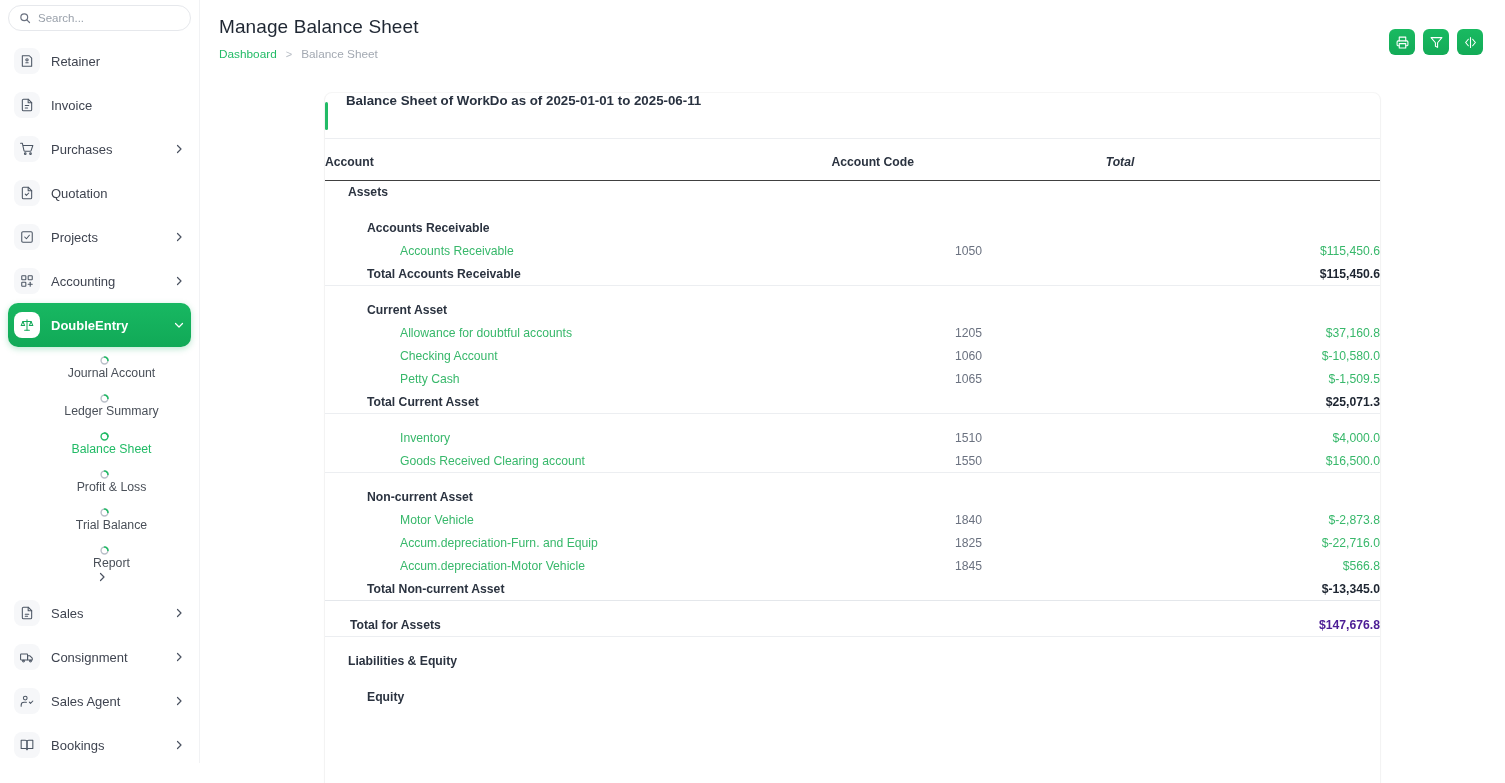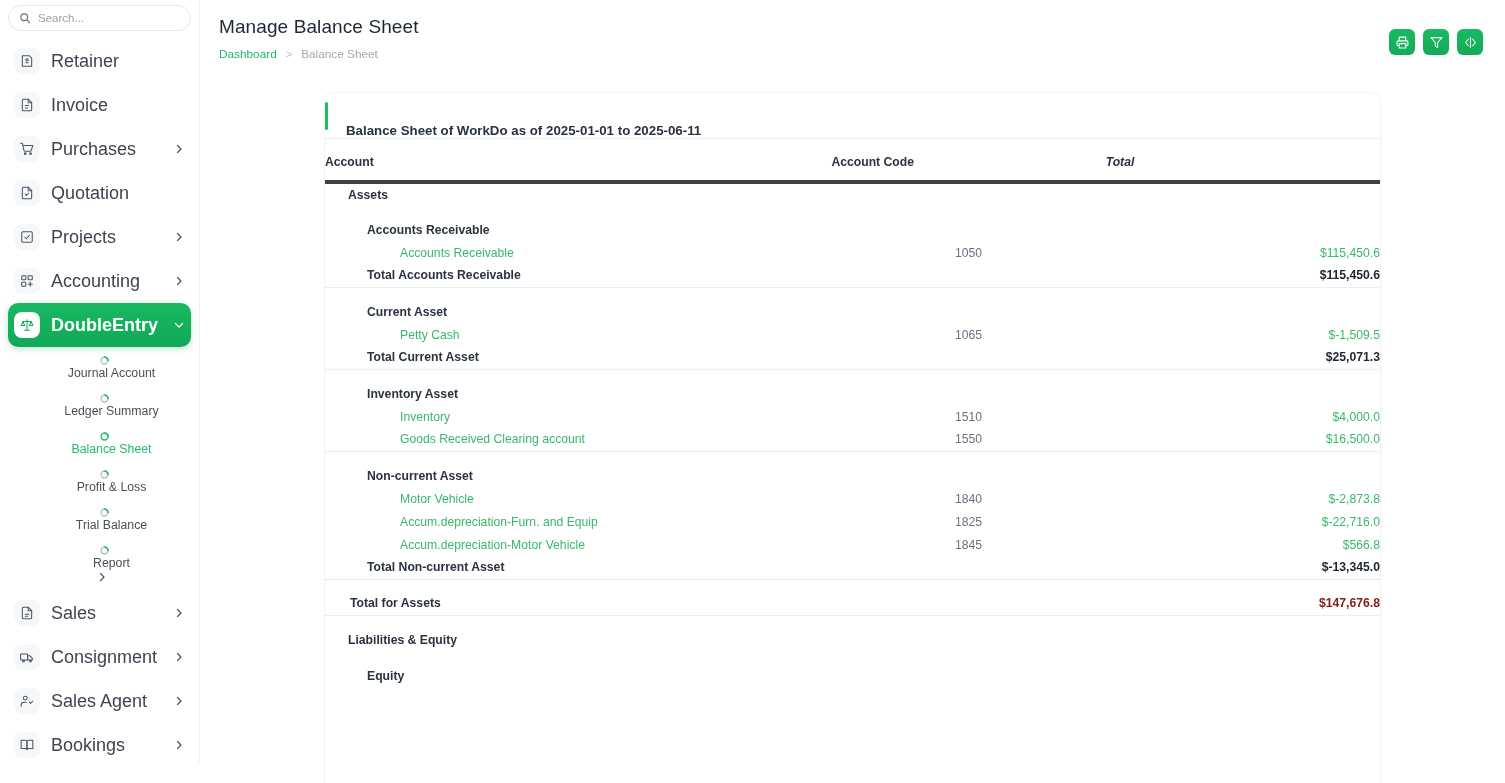--- a/index.html
+++ b/index.html
@@ -49,21 +49,21 @@
   }
   .nav-item .ico-box {
     width: 26px; height: 26px; border-radius: 8px;
     background: #f6f7f9;
     display: flex; align-items: center; justify-content: center;
     flex: 0 0 auto;
     color: #4b5563;
   }
   .nav-item .ico-box svg { width: 14px; height: 14px; display:block; }
   .nav-label {
-    font-size: 18px; color: #3f4450; margin-left: 11px;
+    font-size: 13px; color: #3f4450; margin-left: 11px;
     flex: 1 1 auto; white-space: nowrap;
   }
   .chev { width: 12px; height: 12px; color: #4a5260; flex: 0 0 auto; display:flex; }
   .chev svg { width: 12px; height: 12px; }
 
   .nav-item.active {
     background: #18b85f;
     background: linear-gradient(180deg,#18b862 0%,#11a957 100%);
     box-shadow: 0 2px 6px rgba(16,168,88,0.28);
   }
@@ -128,41 +128,41 @@
   
   .card {
     position: absolute; left: 125px; top: 93px;
     width: 1055px;
     min-height: 700px;
     background: #ffffff;
     border-radius: 7px;
     box-shadow: 0 1px 3px rgba(20,25,35,0.055), 0 0 0 1px rgba(20,25,35,0.035);
   }
   .card-head {
-    height: 46px; display: flex; align-items: flex-end;
+    height: 46px; display: flex; align-items: flex-start;
     padding-left: 21px;
     border-bottom: 1px solid #eceef1;
     position: relative;
   }
   .card-accent {
     position: absolute; left: 0; top: 9px;
     width: 3px; height: 28px;
     background: #22bb66; border-radius: 2px;
   }
   .card-title { font-size: 13.3px; color: #293240; font-weight: bold; }
 
   table.bs { width: 100%; border-collapse: collapse; table-layout: fixed; }
   table.bs col.c-acct { width: 48%; }
   table.bs col.c-code { width: 26%; }
   table.bs col.c-total { width: 26%; }
 
   table.bs th {
     font-size: 12.2px; color: #2b3340; font-weight: bold;
     padding: 16px 0 11px 0;
-    border-bottom: 4px solid #404040;
+    border-bottom: 1px solid #404040;
     text-align: left;
   }
   th.th-acct { padding-left: 21px; }
   th.th-code { text-align: right; padding-right: 0; }
   th.th-total { text-align: right; padding-right: 21px; font-style: italic; }
 
   table.bs td { font-size: 12.2px; padding: 0; vertical-align: middle; }
   tr.row { height: 23px; }
 
   td.c1 { padding-left: 21px; }
@@ -170,21 +170,21 @@
   td.c3 { text-align: right; padding-right: 21px; }
 
   
   tr.lvl-top td.c1 { font-weight: bold; color: #2b3340; padding-left: 23px; }
   tr.lvl-group td.c1 { font-weight: bold; color: #2b3340; padding-left: 42px; }
   tr.lvl-leaf td.c1 { padding-left: 75px; color: #38b86b; cursor: pointer; }
   tr.lvl-leaf td.c3 { color: #38b86b; }
   tr.lvl-subtotal td.c1 { font-weight: bold; color: #2b3340; padding-left: 42px; }
   tr.lvl-subtotal td.c3 { font-weight: bold; color: #1d2531; }
   tr.lvl-grand td.c1 { font-weight: bold; color: #2b3340; padding-left: 25px; }
-  tr.lvl-grand td.c3 { font-weight: bold; color: #7f1d1d; text-align: right; }
+  tr.lvl-grand td.c3 { font-weight: bold; color: #4c1d95; text-align: right; }
 
   tr.spacer-sm { height: 13px; }
   tr.sep td { border-top: 1px solid #eceef1; }
   tr.sep-thick td { border-top: 1px solid #e4e7eb; }
 </style>
 </head>
 <body>
 
 <div id="sidebar">
 
@@ -520,37 +520,42 @@
           </tr>
           <tr class="sep">
             <td colspan="3" style="height:13px"></td>
           </tr>
           <tr class="row lvl-group">
             <td class="c1">Current Asset</td>
             <td class="c2"></td>
             <td class="c3"></td>
           </tr>
           <tr class="row lvl-leaf">
+            <td class="c1">Allowance for doubtful accounts</td>
+            <td class="c2">1205</td>
+            <td class="c3">$37,160.8</td>
+          </tr>
+          <tr class="row lvl-leaf">
+            <td class="c1">Checking Account</td>
+            <td class="c2">1060</td>
+            <td class="c3">$-10,580.0</td>
+          </tr>
+          <tr class="row lvl-leaf">
             <td class="c1">Petty Cash</td>
             <td class="c2">1065</td>
             <td class="c3">$-1,509.5</td>
           </tr>
           <tr class="row lvl-subtotal">
             <td class="c1">Total Current Asset</td>
             <td class="c2"></td>
             <td class="c3">$25,071.3</td>
           </tr>
           <tr class="sep">
             <td colspan="3" style="height:13px"></td>
           </tr>
-          <tr class="row lvl-group">
-            <td class="c1">Inventory Asset</td>
-            <td class="c2"></td>
-            <td class="c3"></td>
-          </tr>
           <tr class="row lvl-leaf">
             <td class="c1">Inventory</td>
             <td class="c2">1510</td>
             <td class="c3">$4,000.0</td>
           </tr>
           <tr class="row lvl-leaf">
             <td class="c1">Goods Received Clearing account</td>
             <td class="c2">1550</td>
             <td class="c3">$16,500.0</td>
           </tr>

